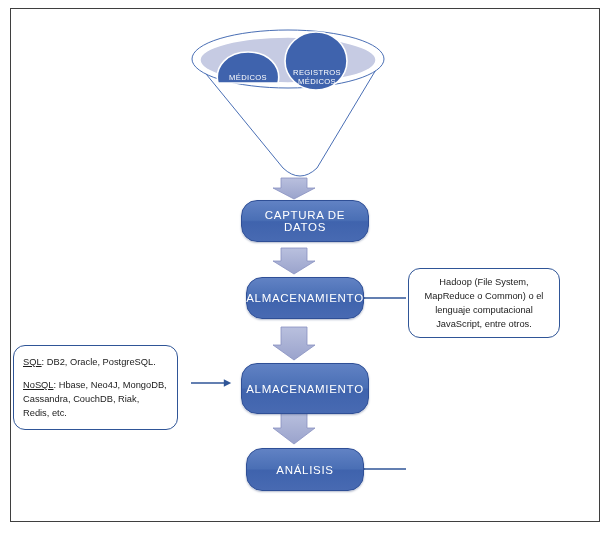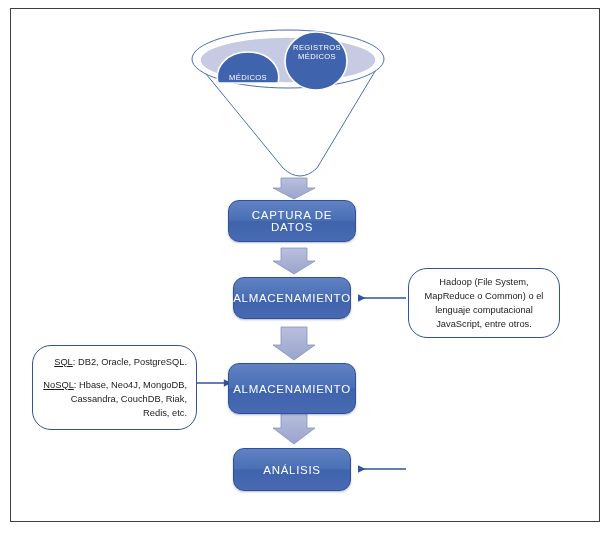--- a/index.html
+++ b/index.html
@@ -34,54 +34,55 @@
     width: 611px;
     height: 533px;
   }
   
   .proc-box {
     position: absolute;
     display: flex;
     align-items: center;
     justify-content: center;
     box-sizing: border-box;
-    border-radius: 11px;
+    border-radius: 16px;
     border: 1px solid #2f4f96;
     background: linear-gradient(to bottom, #6182c4 0%, #4a6fb5 48%, #3f63ad 52%, #486ab2 100%);
     color: #ffffff;
     font-size: 11.5px;
     letter-spacing: 0.7px;
     text-align: center;
     box-shadow: 0 1px 2px rgba(40,60,110,0.35);
+    margin-left: 13px;
   }
   #box-captura  { left: 228px; top: 200px; width: 128px; height: 42px; }
   #box-proceso  { left: 233px; top: 277px; width: 118px; height: 42px; }
   #box-almacen  { left: 228px; top: 363px; width: 128px; height: 51px; }
   #box-analisis { left: 233px; top: 448px; width: 118px; height: 43px; }
 
   
   .note {
     position: absolute;
     box-sizing: border-box;
     border: 1px solid #2f5597;
-    border-radius: 19px;
+    border-radius: 12px;
     background: #ffffff;
     color: #1a1a1a;
     font-size: 9.3px;
     line-height: 1.52;
     padding: 7px 9px;
   }
   #note-proceso {
     left: 408px; top: 268px; width: 152px; height: 70px;
     text-align: center;
     display: flex; align-items: center; justify-content: center;
   }
   #note-almacen {
-    left: 32px; top: 345px; width: 165px; height: 85px;
-    text-align: right;
+    left: 13px; top: 345px; width: 165px; height: 85px;
+    text-align: left;
     display: flex; flex-direction: column; justify-content: center;
   }
   #note-analisis {
     left: 408px; top: 437px; width: 172px; height: 68px;
     text-align: left;
     display: flex; flex-direction: column; justify-content: center;
   }
   .note p { margin: 0; }
   .note .spacer { height: 9px; }
   .u { text-decoration: underline; }
@@ -90,21 +91,21 @@
   .funnel-label {
     position: absolute;
     color: #ffffff;
     font-size: 7.6px;
     letter-spacing: 0.35px;
     text-align: center;
     line-height: 1.25;
     white-space: pre-line;
   }
   #label-imagenes { left: 215px; top: 73px; width: 66px; }
-  #label-registros { left: 286px; top: 43px; width: 62px; }
+  #label-registros { left: 286px; top: 68px; width: 62px; }
 </style>
 </head>
 <body>
 
 <div id="figure">
 
   <div class="frame"></div>
 
   <svg class="svg-layer" viewBox="0 0 611 533">
     <defs>

